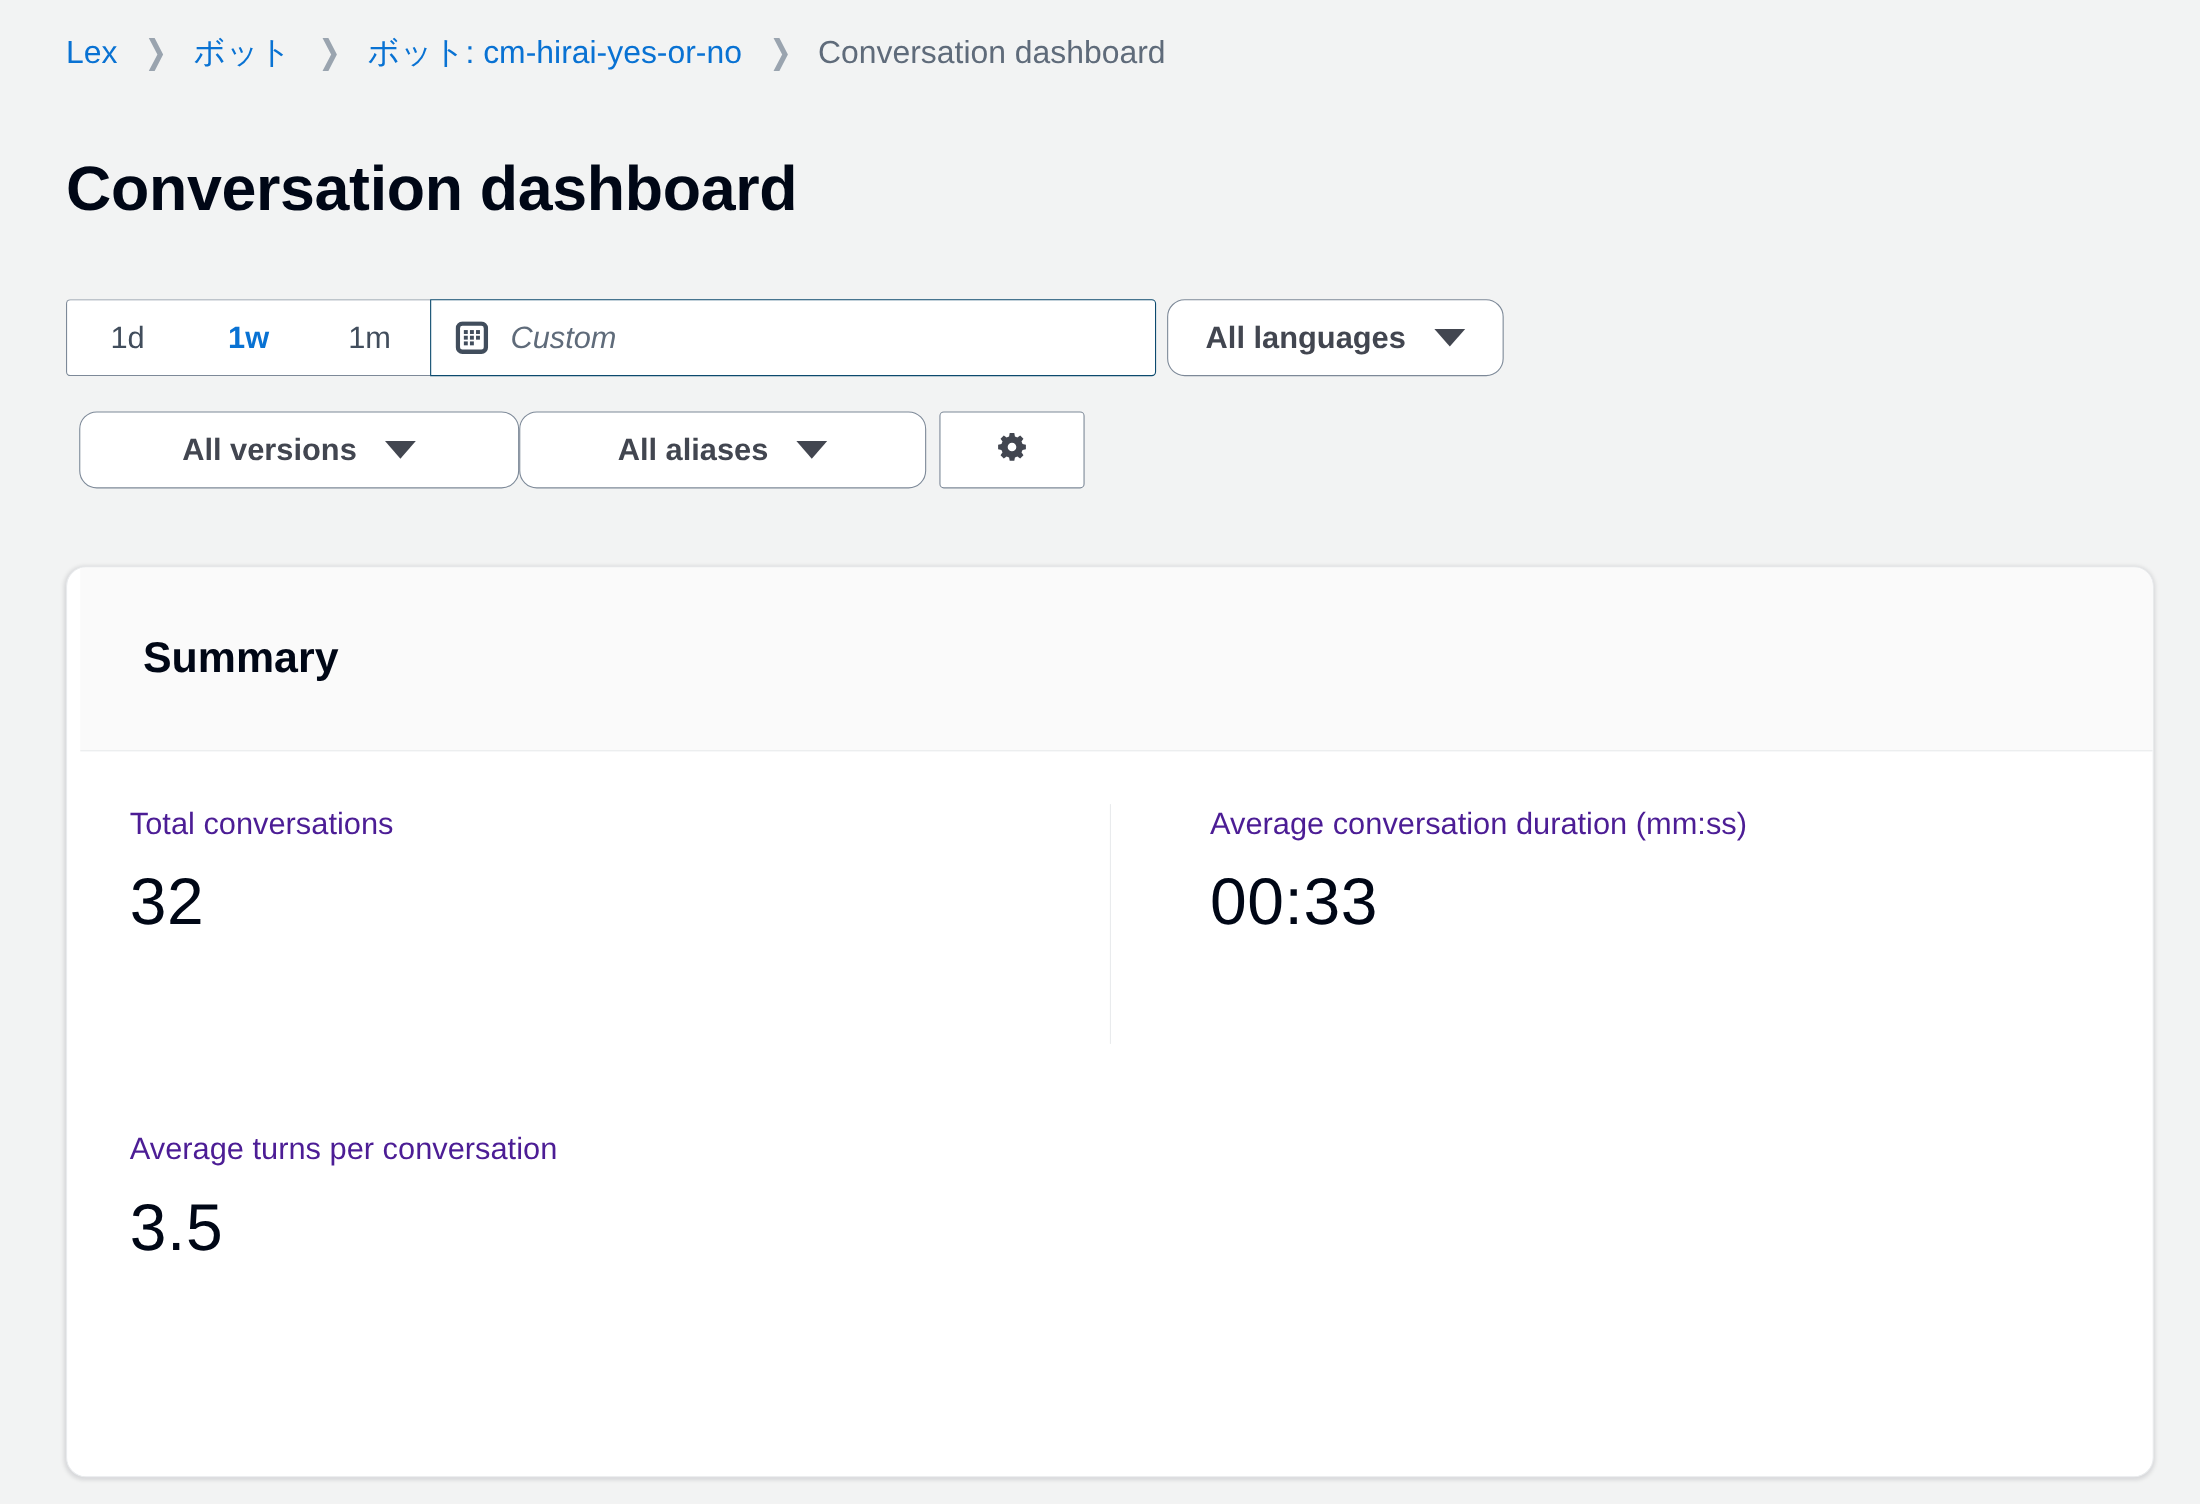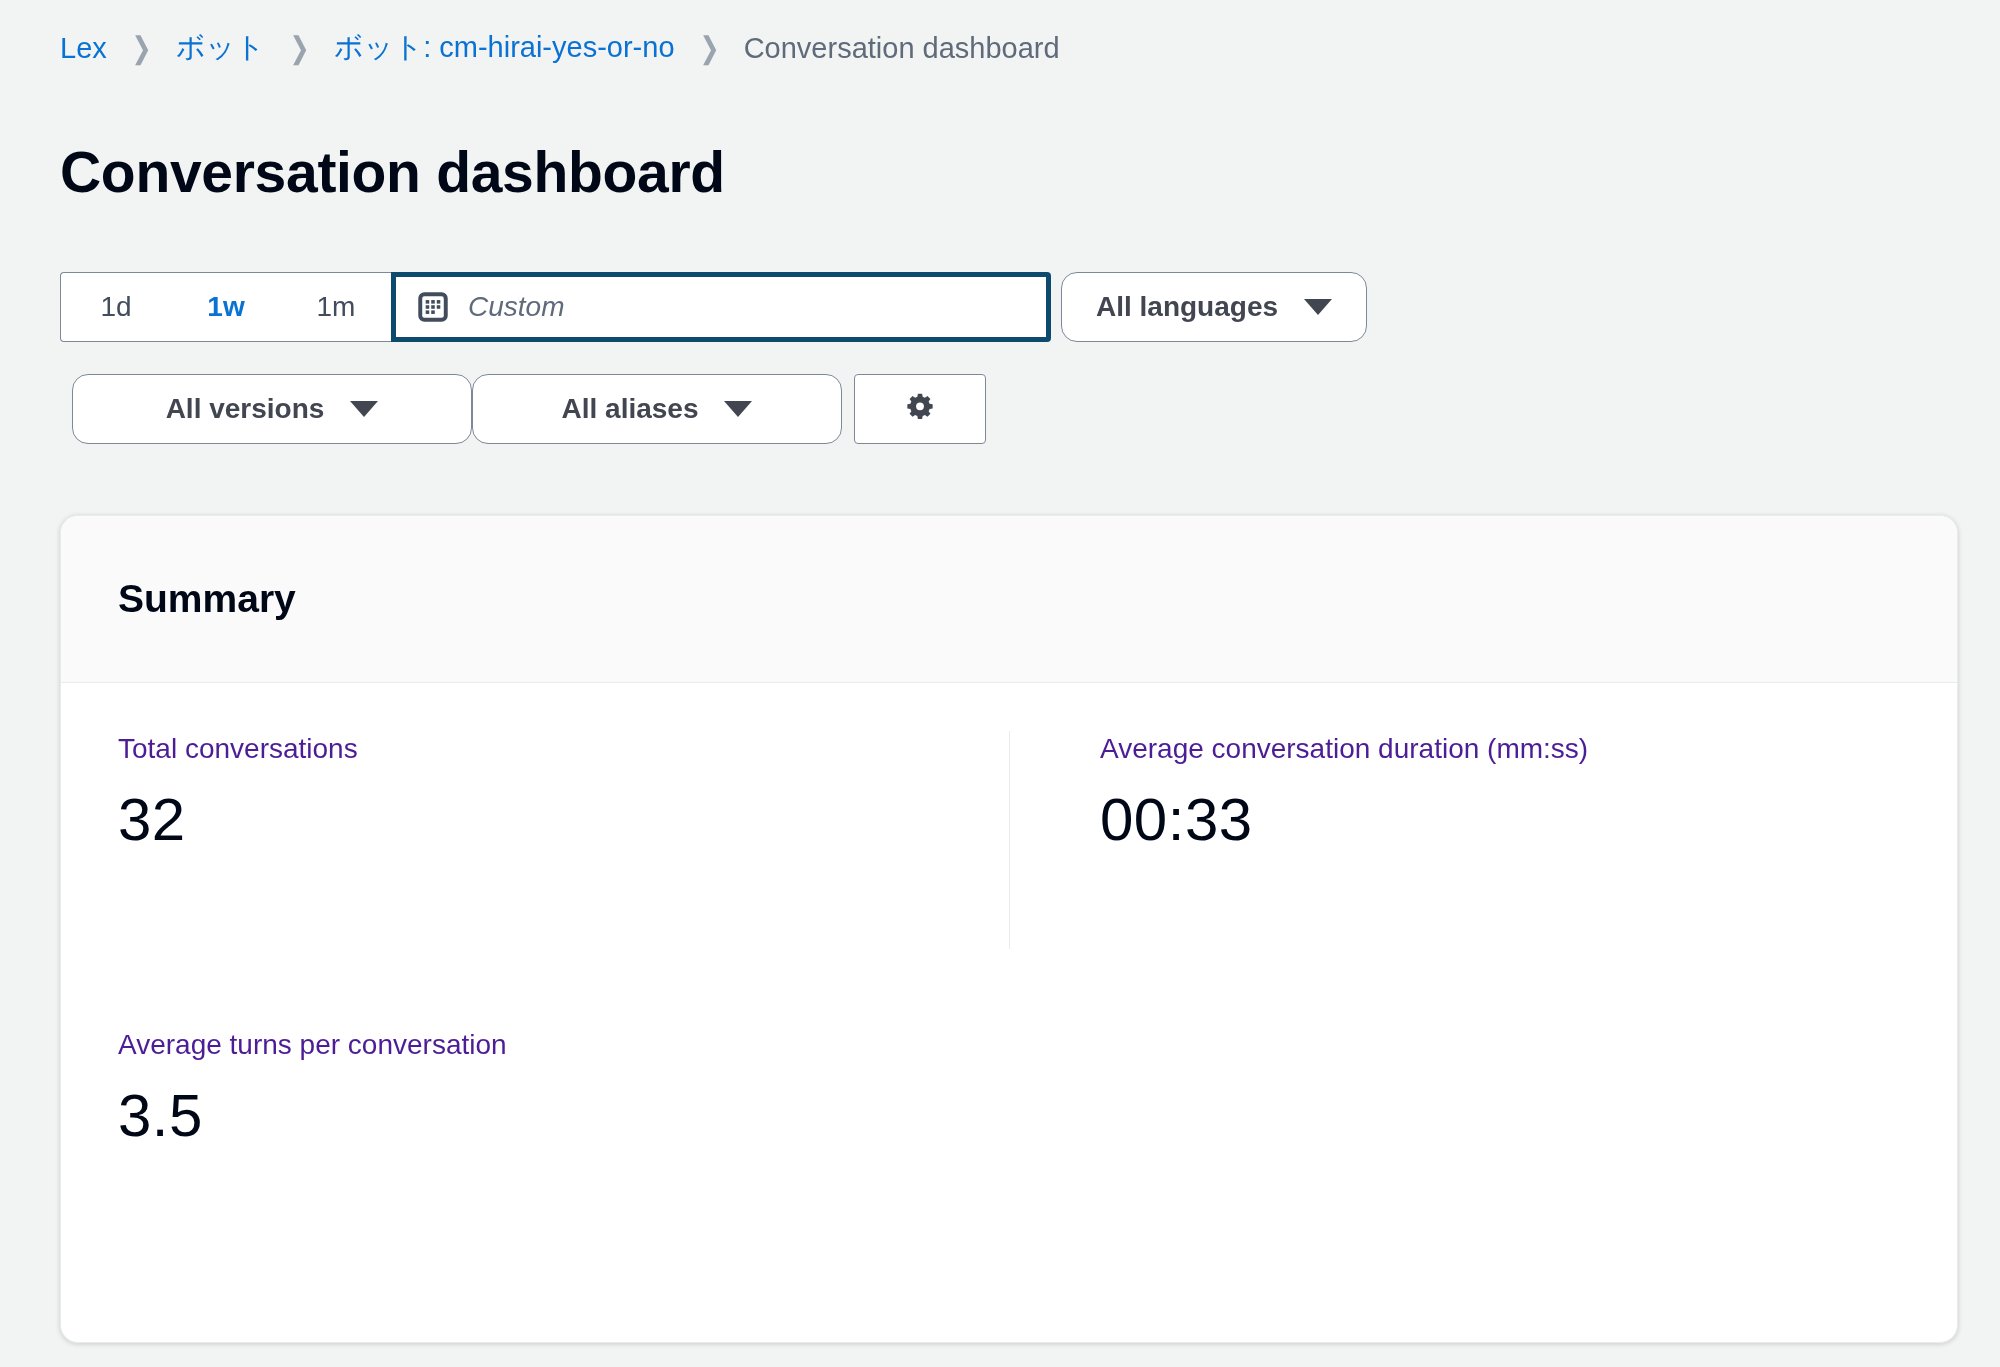--- a/index.html
+++ b/index.html
@@ -103,21 +103,21 @@
   }
   .seg-btn.inactive { font-weight: 400; color: #414d5c; }
   .seg-btn.active { color: #0972d3; font-weight: 700; }
 
   .custom-field {
     display: flex;
     align-items: center;
     height: 70px;
     width: 660px;
     background: #ffffff;
-    border: 5px solid #0c4a6e;
+    border: 1px solid #0c4a6e;
     border-radius: 0 4px 4px 0;
     padding: 0 22px;
   }
   .cal-icon {
     width: 30px;
     height: 30px;
     flex: none;
     margin-right: 20px;
     display: block;
   }
@@ -185,20 +185,21 @@
     box-shadow: 0 1px 4px 1px rgba(0,7,22,0.12);
     overflow: hidden;
   }
   .card-header {
     height: 167px;
     background: #fafafa;
     border-bottom: 1px solid #e9ebed;
     display: flex;
     align-items: center;
     padding-left: 57px;
+    margin-left: 12px;
   }
   .card-header-title {
     font-size: 39px;
     font-weight: 700;
     color: #000716;
   }
   .card-body {
     position: relative;
     padding: 0;
     height: 660px;

